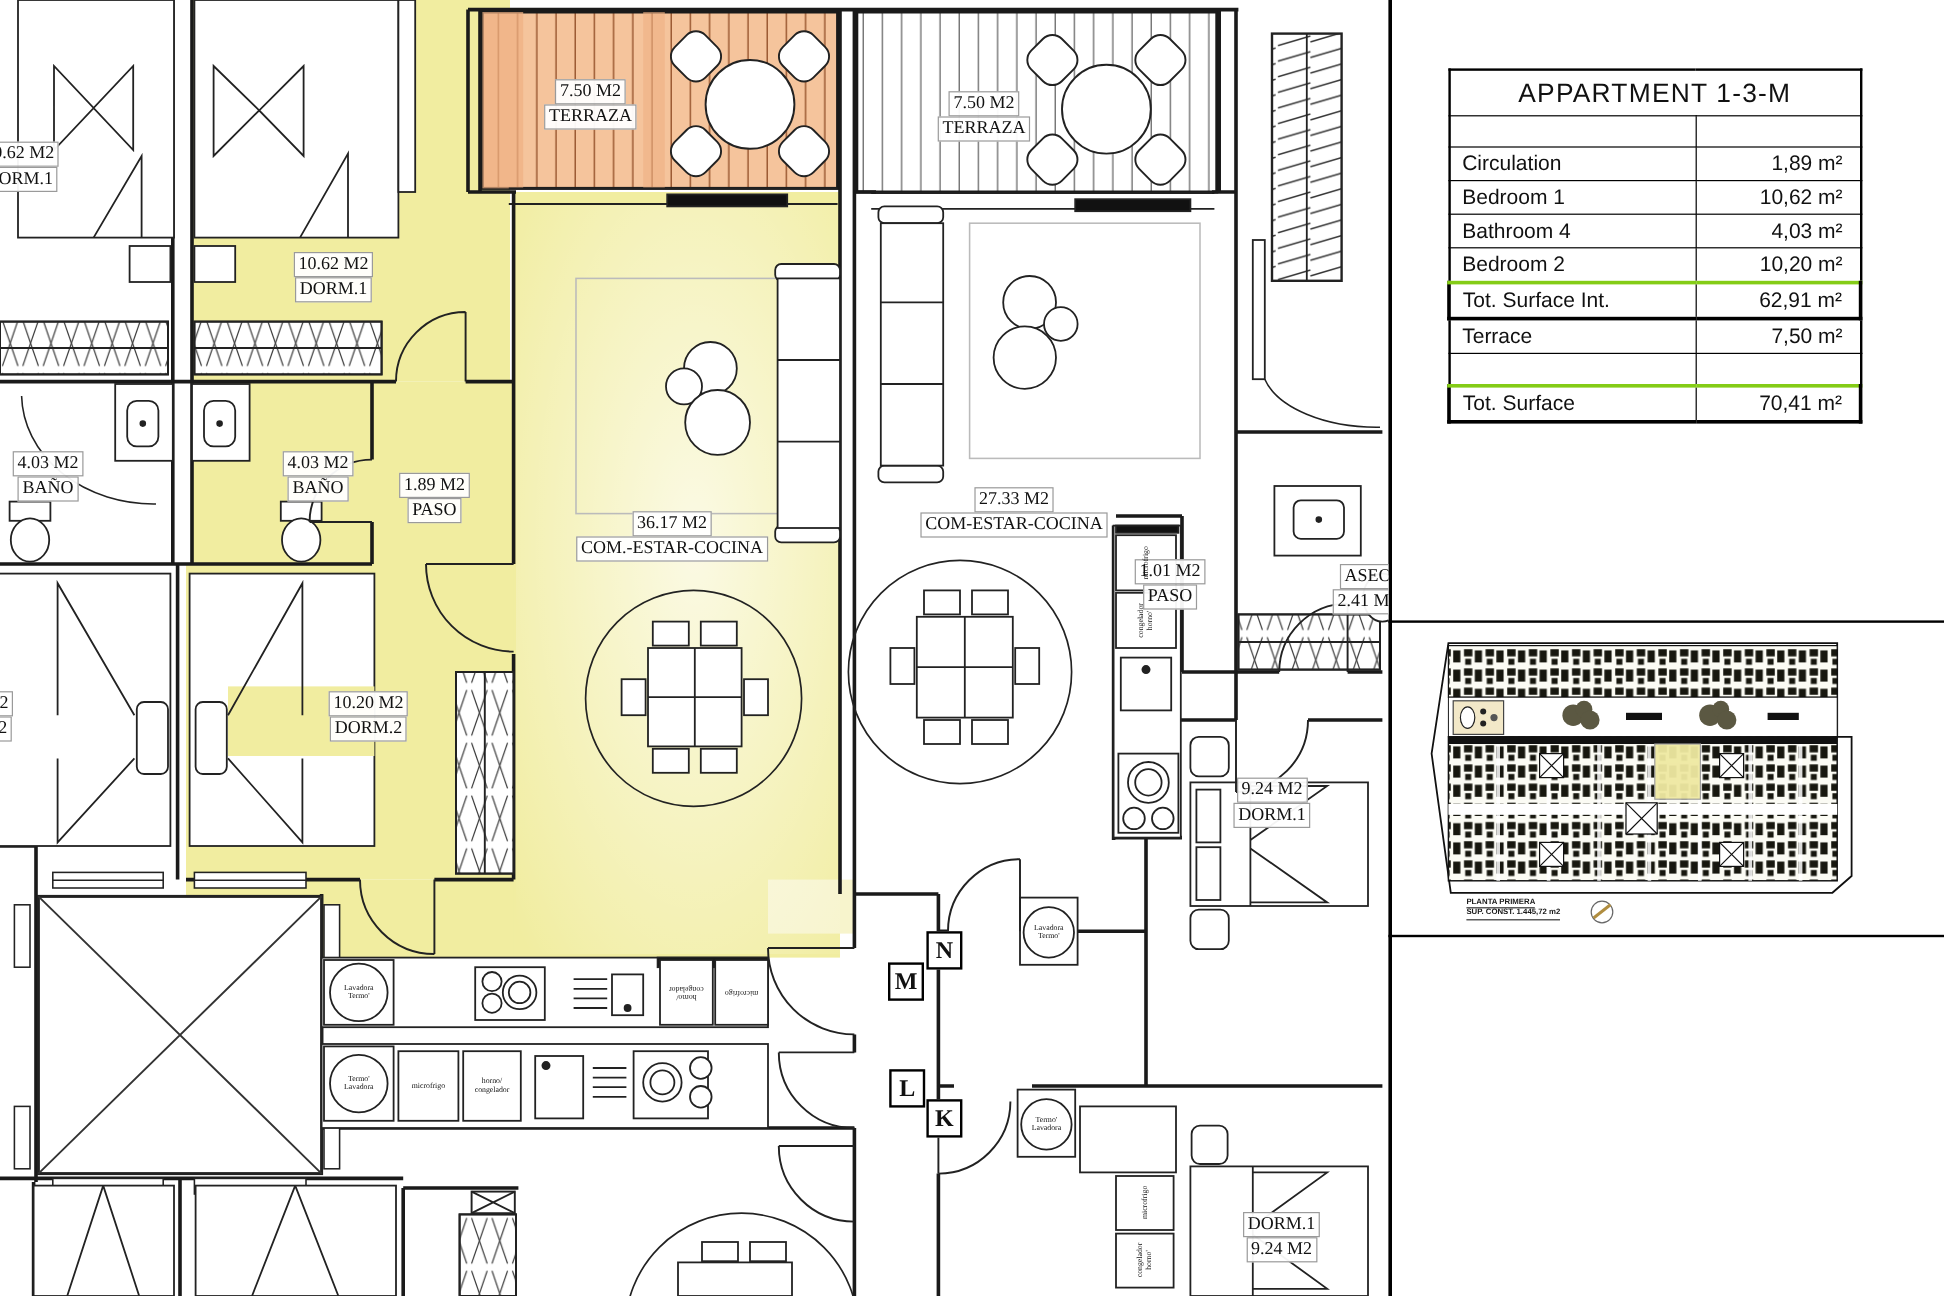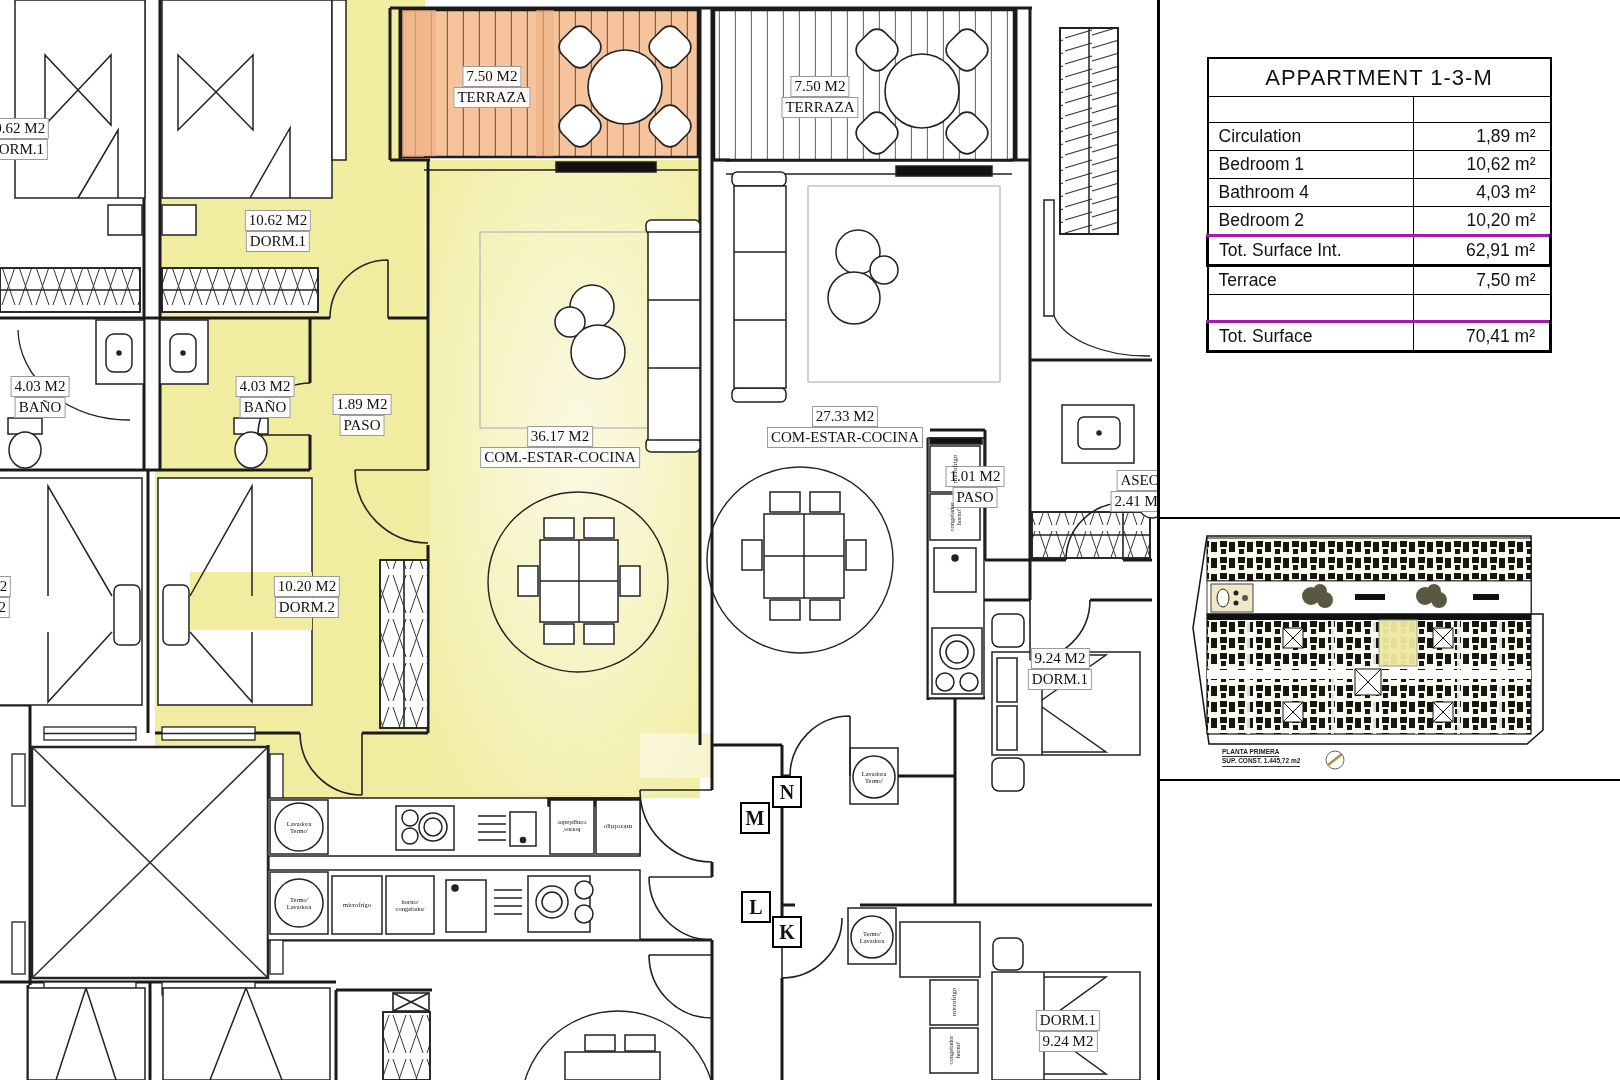--- a/index.html
+++ b/index.html
@@ -20,21 +20,21 @@
   .tiny.r180{transform:translate(-50%,-50%) rotate(180deg);}
   .tiny.r90{transform:translate(-50%,-50%) rotate(-90deg);}
   
   .rule{position:absolute;height:0;border-top:2px solid #000;z-index:2;}
   #area-table{position:absolute;left:1206px;top:25px;width:346px;border-collapse:collapse;
               border:2.5px solid #000;background:#fff;z-index:4;margin-top:32px;}
   #area-table td{border:1.5px solid #000;height:27px;font-size:17.5px;padding:0 10px;}
   #area-table td.v{text-align:right;width:40%;padding-right:14px;}
   #area-table tr.title td{font-size:22px;text-align:center;height:37px;letter-spacing:1px;}
   #area-table tr.empty td{height:25px;}
-  #area-table tr.tot td{border-top:3px solid #a21caf;border-bottom:3px solid #000;}
+  #area-table tr.tot td{border-top:3px solid #84cc16;border-bottom:3px solid #000;}
   #area-table tr.tot td:first-child{border-left:3px solid #000;}
   #area-table tr.tot td:last-child{border-right:3px solid #000;}
   #key-plan{position:absolute;left:1183px;top:524px;width:376px;height:250px;z-index:3;}
   #key-plan-caption{position:absolute;left:1222px;top:748px;width:130px;font-size:6.5px;
                     line-height:1.3;color:#1a1a1a;font-weight:bold;z-index:4;}
   #key-plan-caption div{border-bottom:1px solid #333;display:inline-block;}
 </style>
 </head>
 <body>
 

